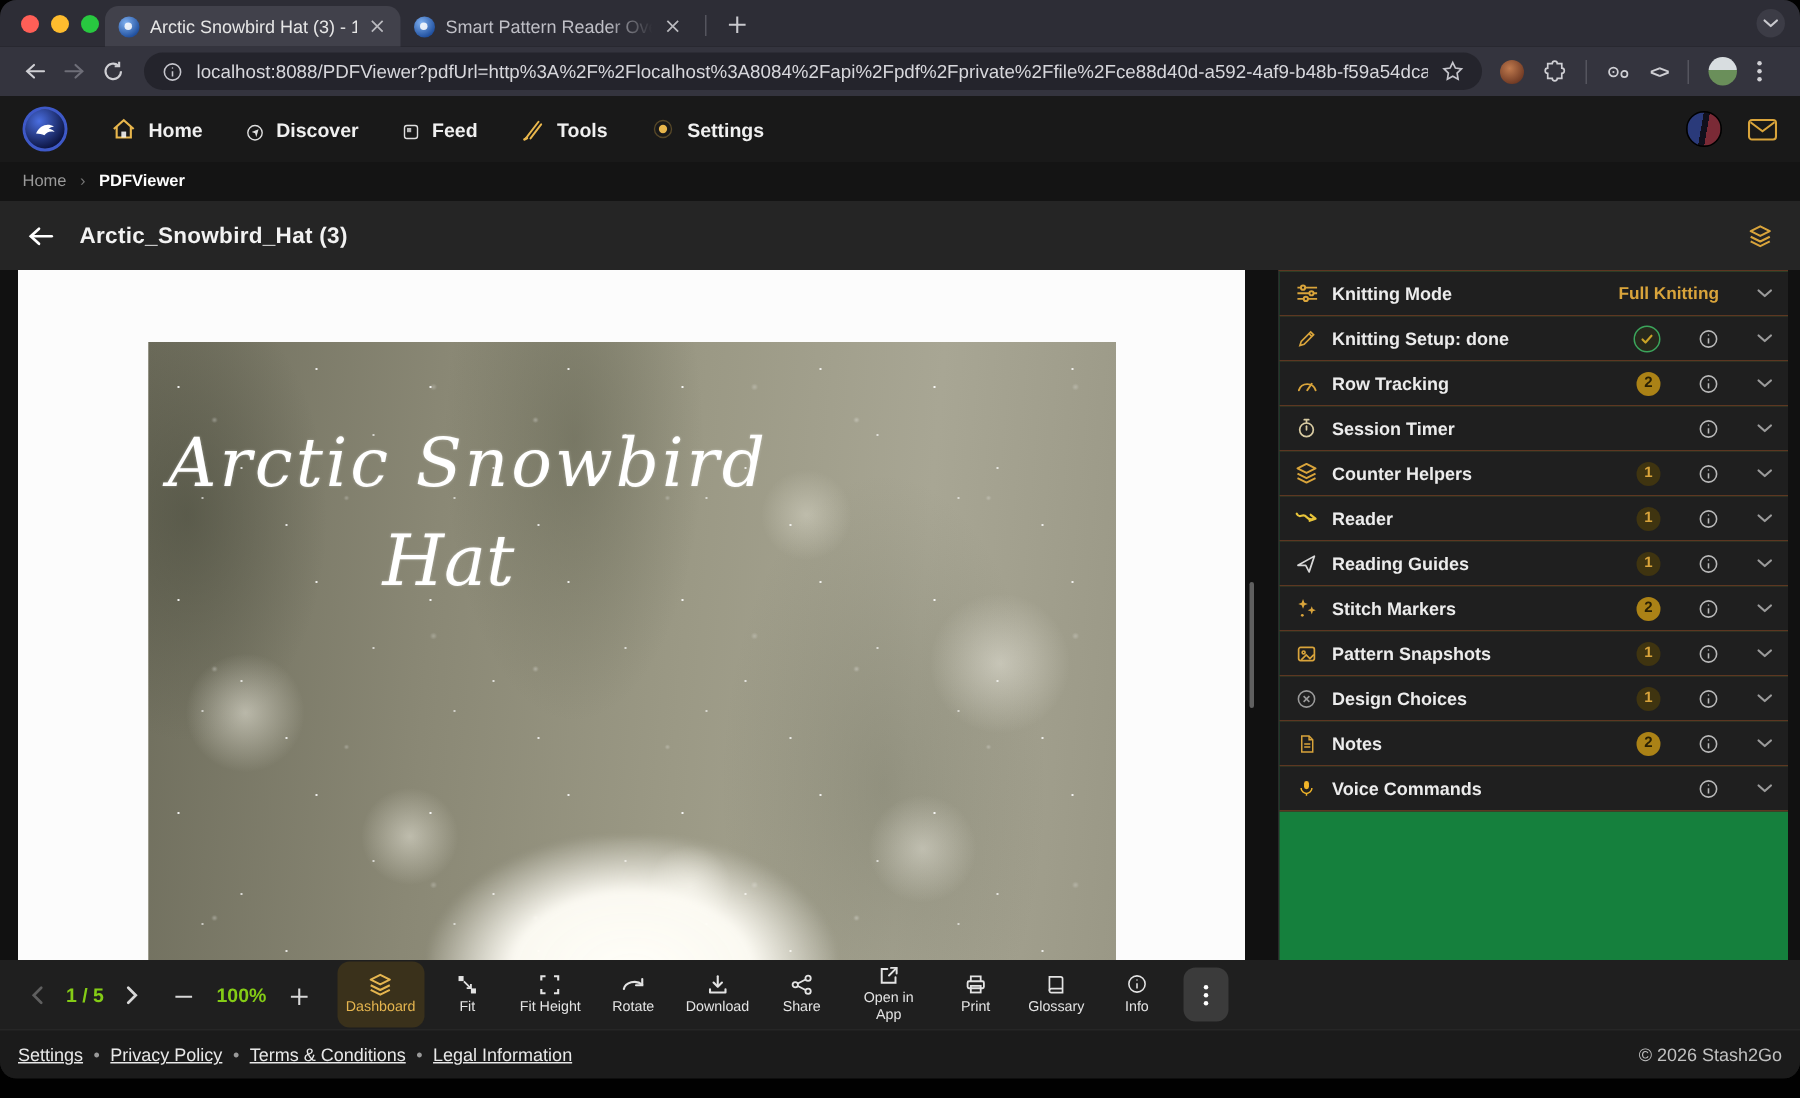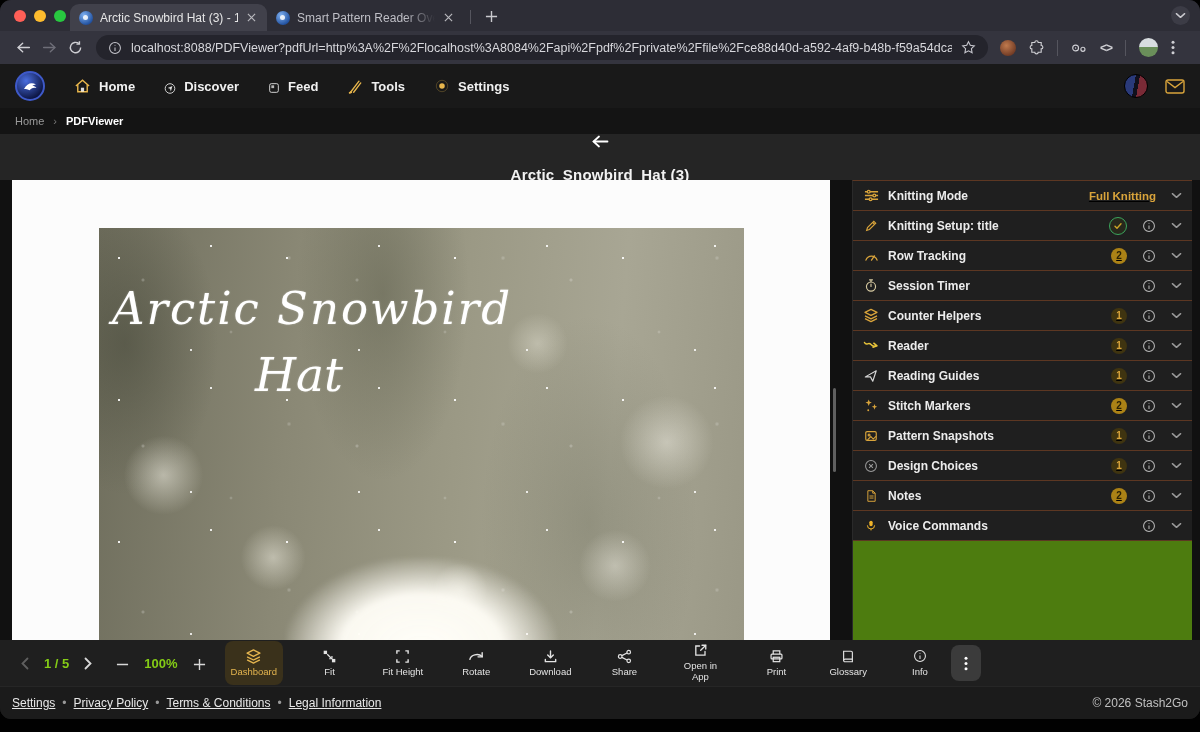--- a/index.html
+++ b/index.html
@@ -44,21 +44,21 @@
   .nav-icon.light { color:#dedede; }
   .nav-right { margin-left:auto; display:flex; align-items:center; gap:17px; }
   .user-avatar { width:24px; height:24px; border-radius:50%; background:linear-gradient(100deg,#2a3a7a 0 42%, #10101c 42% 58%, #7a2a36 58%); border:1px solid #000; }
   .mail-icon { color:#d9a43b; display:flex; }
 
   .breadcrumbbar { height:26px; background:#141414; display:flex; align-items:center; padding:0 15px; gap:9px; font-size:11px; }
   .crumb-home { color:#9a9a9a; }
   .crumb-sep { color:#777; }
   .crumb-current { color:#ffffff; font-weight:700; }
 
-  .titlebar { height:46px; background:#252525; display:flex; align-items:center; padding:0 18px; gap:17px;flex-direction:column; }
+  .titlebar { height:46px; background:#252525; display:flex; align-items:center; padding:0 18px; gap:17px; }
   .back-arrow { color:#fff; display:flex; }
   .doc-title { color:#f2f2f2; font-size:15px; font-weight:700; letter-spacing:.2px; }
   .layers-btn { margin-left:auto; color:#d9a43b; display:flex; }
 
   
   .main { height:460px; position:relative; background:#111; }
   .pdf-page { position:absolute; left:12px; top:0; width:818px; height:460px; background:#fcfcfc; overflow:hidden;padding-left:48px; }
   .cover { position:absolute; left:87px; top:48px; width:645px; height:412px; overflow:hidden;
     background-image:
       radial-gradient(circle 55px at 10% 60%, rgba(238,236,224,.55), transparent 72%),
@@ -90,45 +90,45 @@
   .hat-blob { position:absolute; bottom:-7%; left:29%; width:42%; height:27%;
     background:radial-gradient(ellipse at 50% 82%, #fffef8 0%, rgba(255,253,246,.96) 42%, rgba(255,255,255,0) 73%);
     filter:blur(2px); z-index:2; }
   .cover-text { position:absolute; left:2%; top:13%; width:58%; text-align:center; color:#ffffff; font-family:"DejaVu Serif",serif; font-style:italic; z-index:3; text-shadow:0 0 2px rgba(255,255,255,.35); }
   .cover-line1 { font-size:45px; letter-spacing:2px; white-space:nowrap; }
   .cover-line2 { font-size:47px; margin-top:12px; }
 
   .scroll-handle { position:absolute; left:833px; top:208px; width:3px; height:84px; border-radius:2px; background:#606060; }
 
   
-  .sidebar { position:absolute; left:852px; top:0; width:340px; height:460px; background:#4d7c0f; border-left:1px solid #2a2a2a; border-top:1px solid #5d3722; }
+  .sidebar { position:absolute; left:852px; top:0; width:340px; height:460px; background:#15803d; border-left:1px solid #2a2a2a; border-top:1px solid #5d3722; }
   .panel-row { height:30px; display:flex; align-items:center; gap:9px; padding:0 10px; border-bottom:1px solid #5d3722; background:#1f1f1f; }
   .p-icon { display:flex; width:16px; justify-content:center; color:#d9a43b; flex:0 0 auto; }
   .p-icon.ic-plane { color:#d8d8d8; }
   .p-icon.ic-circle-x { color:#9a9a9a; }
   .p-icon.ic-squiggle { color:#e8c43a; }
   .p-icon.ic-mic { color:#f0b429; }
   .p-icon.ic-timer { color:#d8cba2; }
   .p-label { font-size:12px; font-weight:700; color:#ececec; white-space:nowrap; }
-  .p-right { margin-left:auto; display:flex; align-items:center; gap:15px;text-decoration:underline; }
+  .p-right { margin-left:auto; display:flex; align-items:center; gap:25px; }
   .p-value { color:#d9a43b; font-size:11.5px; font-weight:700; }
   .p-badge { min-width:16px; height:16px; border-radius:8px; display:flex; align-items:center; justify-content:center; font-size:10px; font-weight:700; padding:0 4px; }
   .p-badge.filled { background:#ab8216; color:#2a2104; }
   .p-badge.subtle { background:#3f3410; color:#d9a43b; }
   .status-check { width:18px; height:18px; border-radius:50%; border:1.5px solid #3ba55c; background:#27281c; color:#c9a227; display:flex; align-items:center; justify-content:center; }
   .p-info { color:#b8b8b8; display:flex; }
   .p-chevron { color:#9a9a9a; display:flex; }
 
   
   .bottombar { height:46px; background:#1f1f1f; display:flex; align-items:center; padding:0 12px; }
   .pc { display:flex; align-items:center; color:#e0e0e0; }
   .pc-btn { padding:0 9px; display:flex; color:#d8d8d8; }
   .pc-btn.disabled { color:#5f5f5f; }
   .pc-text { font-size:13px; font-weight:600; color:#84cc16; padding:0 6px; }
-  .tb-group { display:flex; align-items:center; gap:24px; margin-left:10px; }
+  .tb-group { display:flex; align-items:center; gap:6px; margin-left:10px; }
   .tb-btn { display:flex; flex-direction:column; align-items:center; justify-content:center; gap:3px; min-width:46px; height:44px; padding:4px 6px; color:#e3e3e3; background:none; border:none; font-family:inherit; cursor:default; }
   .tb-btn .tb-icon { height:16px; display:flex; align-items:center; }
   .tb-btn .tb-label { font-size:9.5px; line-height:1.15; text-align:center; max-width:46px; }
   .tb-btn.active { background:#3a311b; border-radius:8px; color:#e5b54f; }
   .kebab-btn { width:30px; height:36px; background:#3b3b3b; border-radius:8px; color:#ffffff; display:flex; align-items:center; justify-content:center; margin-left:8px; border:none; }
 
   
   .footerbar { height:33px; background:#1b1b1b; display:flex; align-items:center; padding:0 12px; font-size:12px; border-top:1px solid #262626; }
   .f-links { display:flex; gap:7px; align-items:center; }
   .f-link { text-decoration:underline; color:#e8e8e8; }
@@ -359,21 +359,21 @@
             </span>
           </div>
         </div>
         <div class="panel-row">
           <span class="p-icon ic-pencil">
             <svg width="14" height="14" viewBox="0 0 16 16" fill="none" stroke="currentColor" stroke-width="1.3">
               <path d="M3 13l1-3.2L11.2 2.6l2.2 2.2L6.2 12 3 13z"></path>
               <path d="M10 4l2 2"></path>
             </svg>
           </span>
-          <span class="p-label">Knitting Setup: title</span>
+          <span class="p-label">Knitting Setup: done</span>
           <div class="p-right">
             <span class="status-check">
               <svg width="10" height="10" viewBox="0 0 12 12" fill="none" stroke="currentColor" stroke-width="1.7" stroke-linecap="round" stroke-linejoin="round">
                 <path d="M2.4 6.4l2.4 2.4 4.8-5.4"></path>
               </svg>
             </span>
             <span class="p-info">
               <svg width="14" height="14" viewBox="0 0 16 16" fill="none" stroke="currentColor" stroke-width="1.2">
                 <circle cx="8" cy="8" r="6.2"></circle>
                 <path d="M8 7.4v4"></path>

